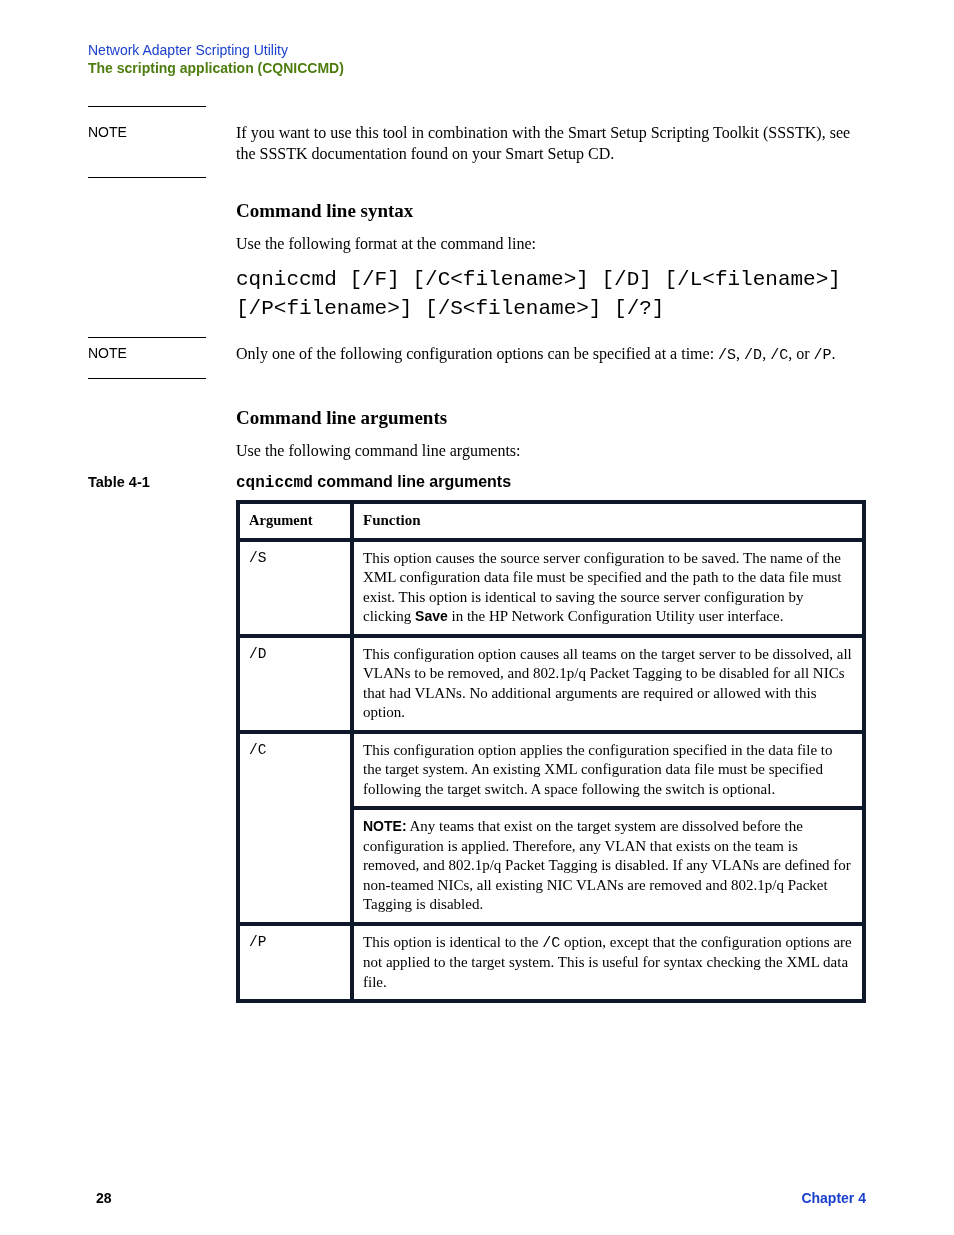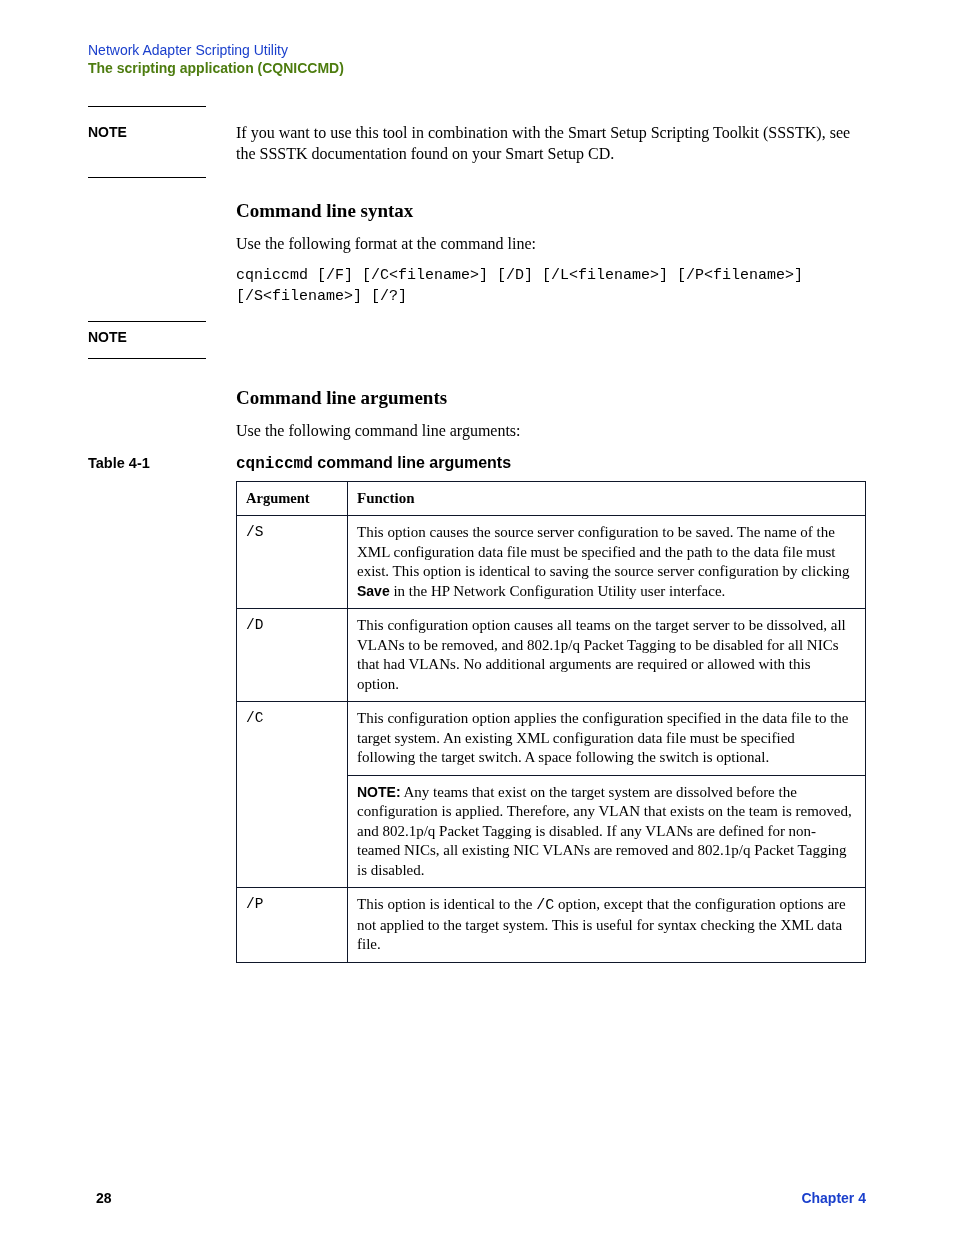--- a/index.html
+++ b/index.html
@@ -41,21 +41,21 @@
   }
   .note-row {
     display: flex;
   }
   .note-label-col {
     width: 148px;
     flex: 0 0 148px;
   }
   .note-label {
     font-family: Arial, sans-serif;
-    font-weight: bold;
+    font-weight: normal;
     font-size: 14px;
   }
   .note-body {
     flex: 1;
     font-size: 16px;
     line-height: 1.3;
   }
   .note-para {
     margin: 0 0 6px 0;
   }
@@ -71,21 +71,21 @@
     margin: 0 0 12px 0;
   }
   .body-text {
     font-family: "Century Schoolbook", Georgia, serif;
     font-size: 16px;
     margin: 0 0 12px 0;
     line-height: 1.3;
   }
   .code-block {
     font-family: "Courier New", monospace;
-    font-size: 15px;
+    font-size: 21px;
     line-height: 1.35;
     margin: 0 0 14px 0;
     white-space: pre-wrap;
   }
   .code-inline {
     font-family: "Courier New", monospace;
     font-size: 15px;
   }
 
   .table-label-row {
@@ -111,21 +111,21 @@
   }
 
   table.arg-table {
     border-collapse: collapse;
     width: 630px;
     margin-left: 148px;
     font-family: "Century Schoolbook", Georgia, serif;
     font-size: 15px;
   }
   table.arg-table th, table.arg-table td {
-    border: 1px solid #0f172a;
+    border: 4px solid #0f172a;
     padding: 7px 9px;
     vertical-align: top;
     text-align: left;
     line-height: 1.3;
   }
   table.arg-table th {
     font-weight: bold;
   }
   .arg-col { width: 92px; font-family: "Courier New", monospace; font-size: 14.5px;}
   .func-col { }
@@ -172,20 +172,23 @@
     <p class="body-text">Use the following format at the command line:</p>
     <div class="code-block">cqniccmd [/F] [/C&lt;filename&gt;] [/D] [/L&lt;filename&gt;] [/P&lt;filename&gt;] [/S&lt;filename&gt;] [/?]</div>
   </div>
 
   <div style="width:118px; border-top:1.5px solid #000;"></div>
   <div class="note-row" style="padding: 6px 0 12px 0;">
     <div class="note-label-col">
       <span class="note-label">NOTE</span>
     </div>
     <div class="note-body">
+      <p class="note-para">
+        <span>Only one of the following configuration options can be specified at a time: </span><span class="code-inline">/S</span><span>, </span><span class="code-inline">/D</span><span>, </span><span class="code-inline">/C</span><span>, or </span><span class="code-inline">/P</span><span>.</span>
+      </p>
     </div>
   </div>
   <div style="width:118px; border-top:1.5px solid #000; margin-bottom:28px;"></div>
 
   <div class="indent-block">
     <h3 class="section-heading">Command line arguments</h3>
     <p class="body-text">Use the following command line arguments:</p>
   </div>
 
   <div class="table-label-row">

